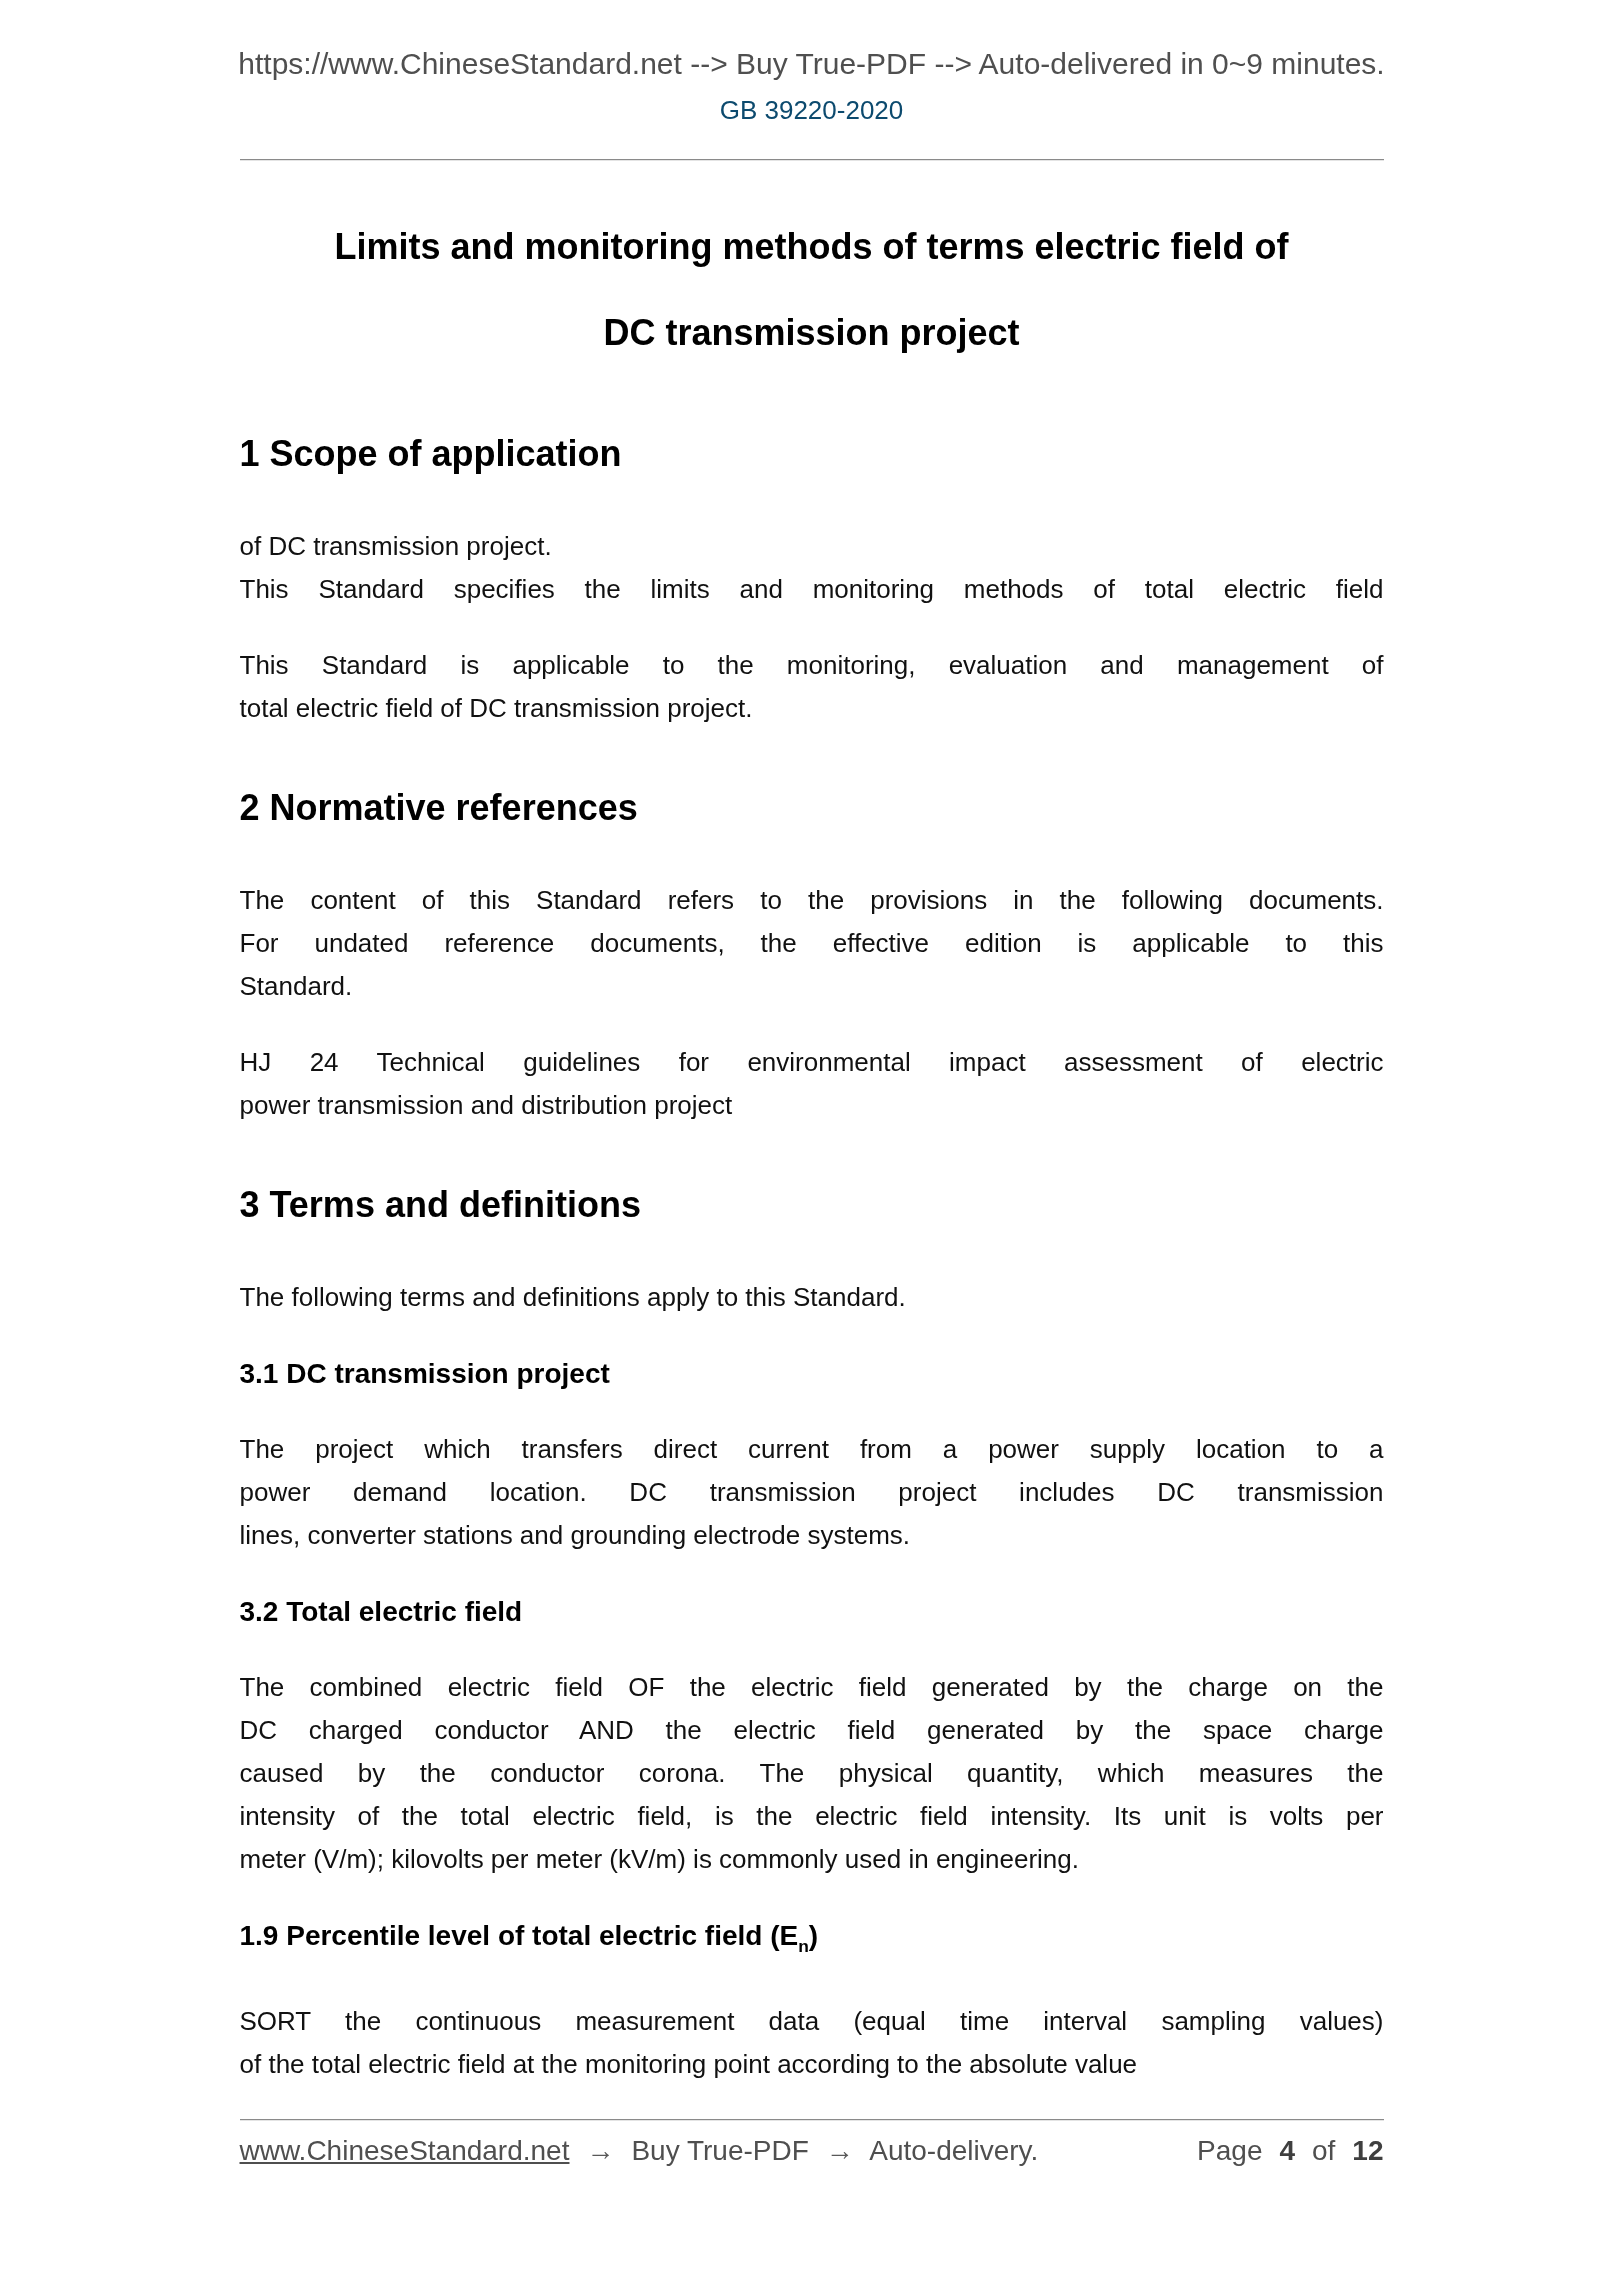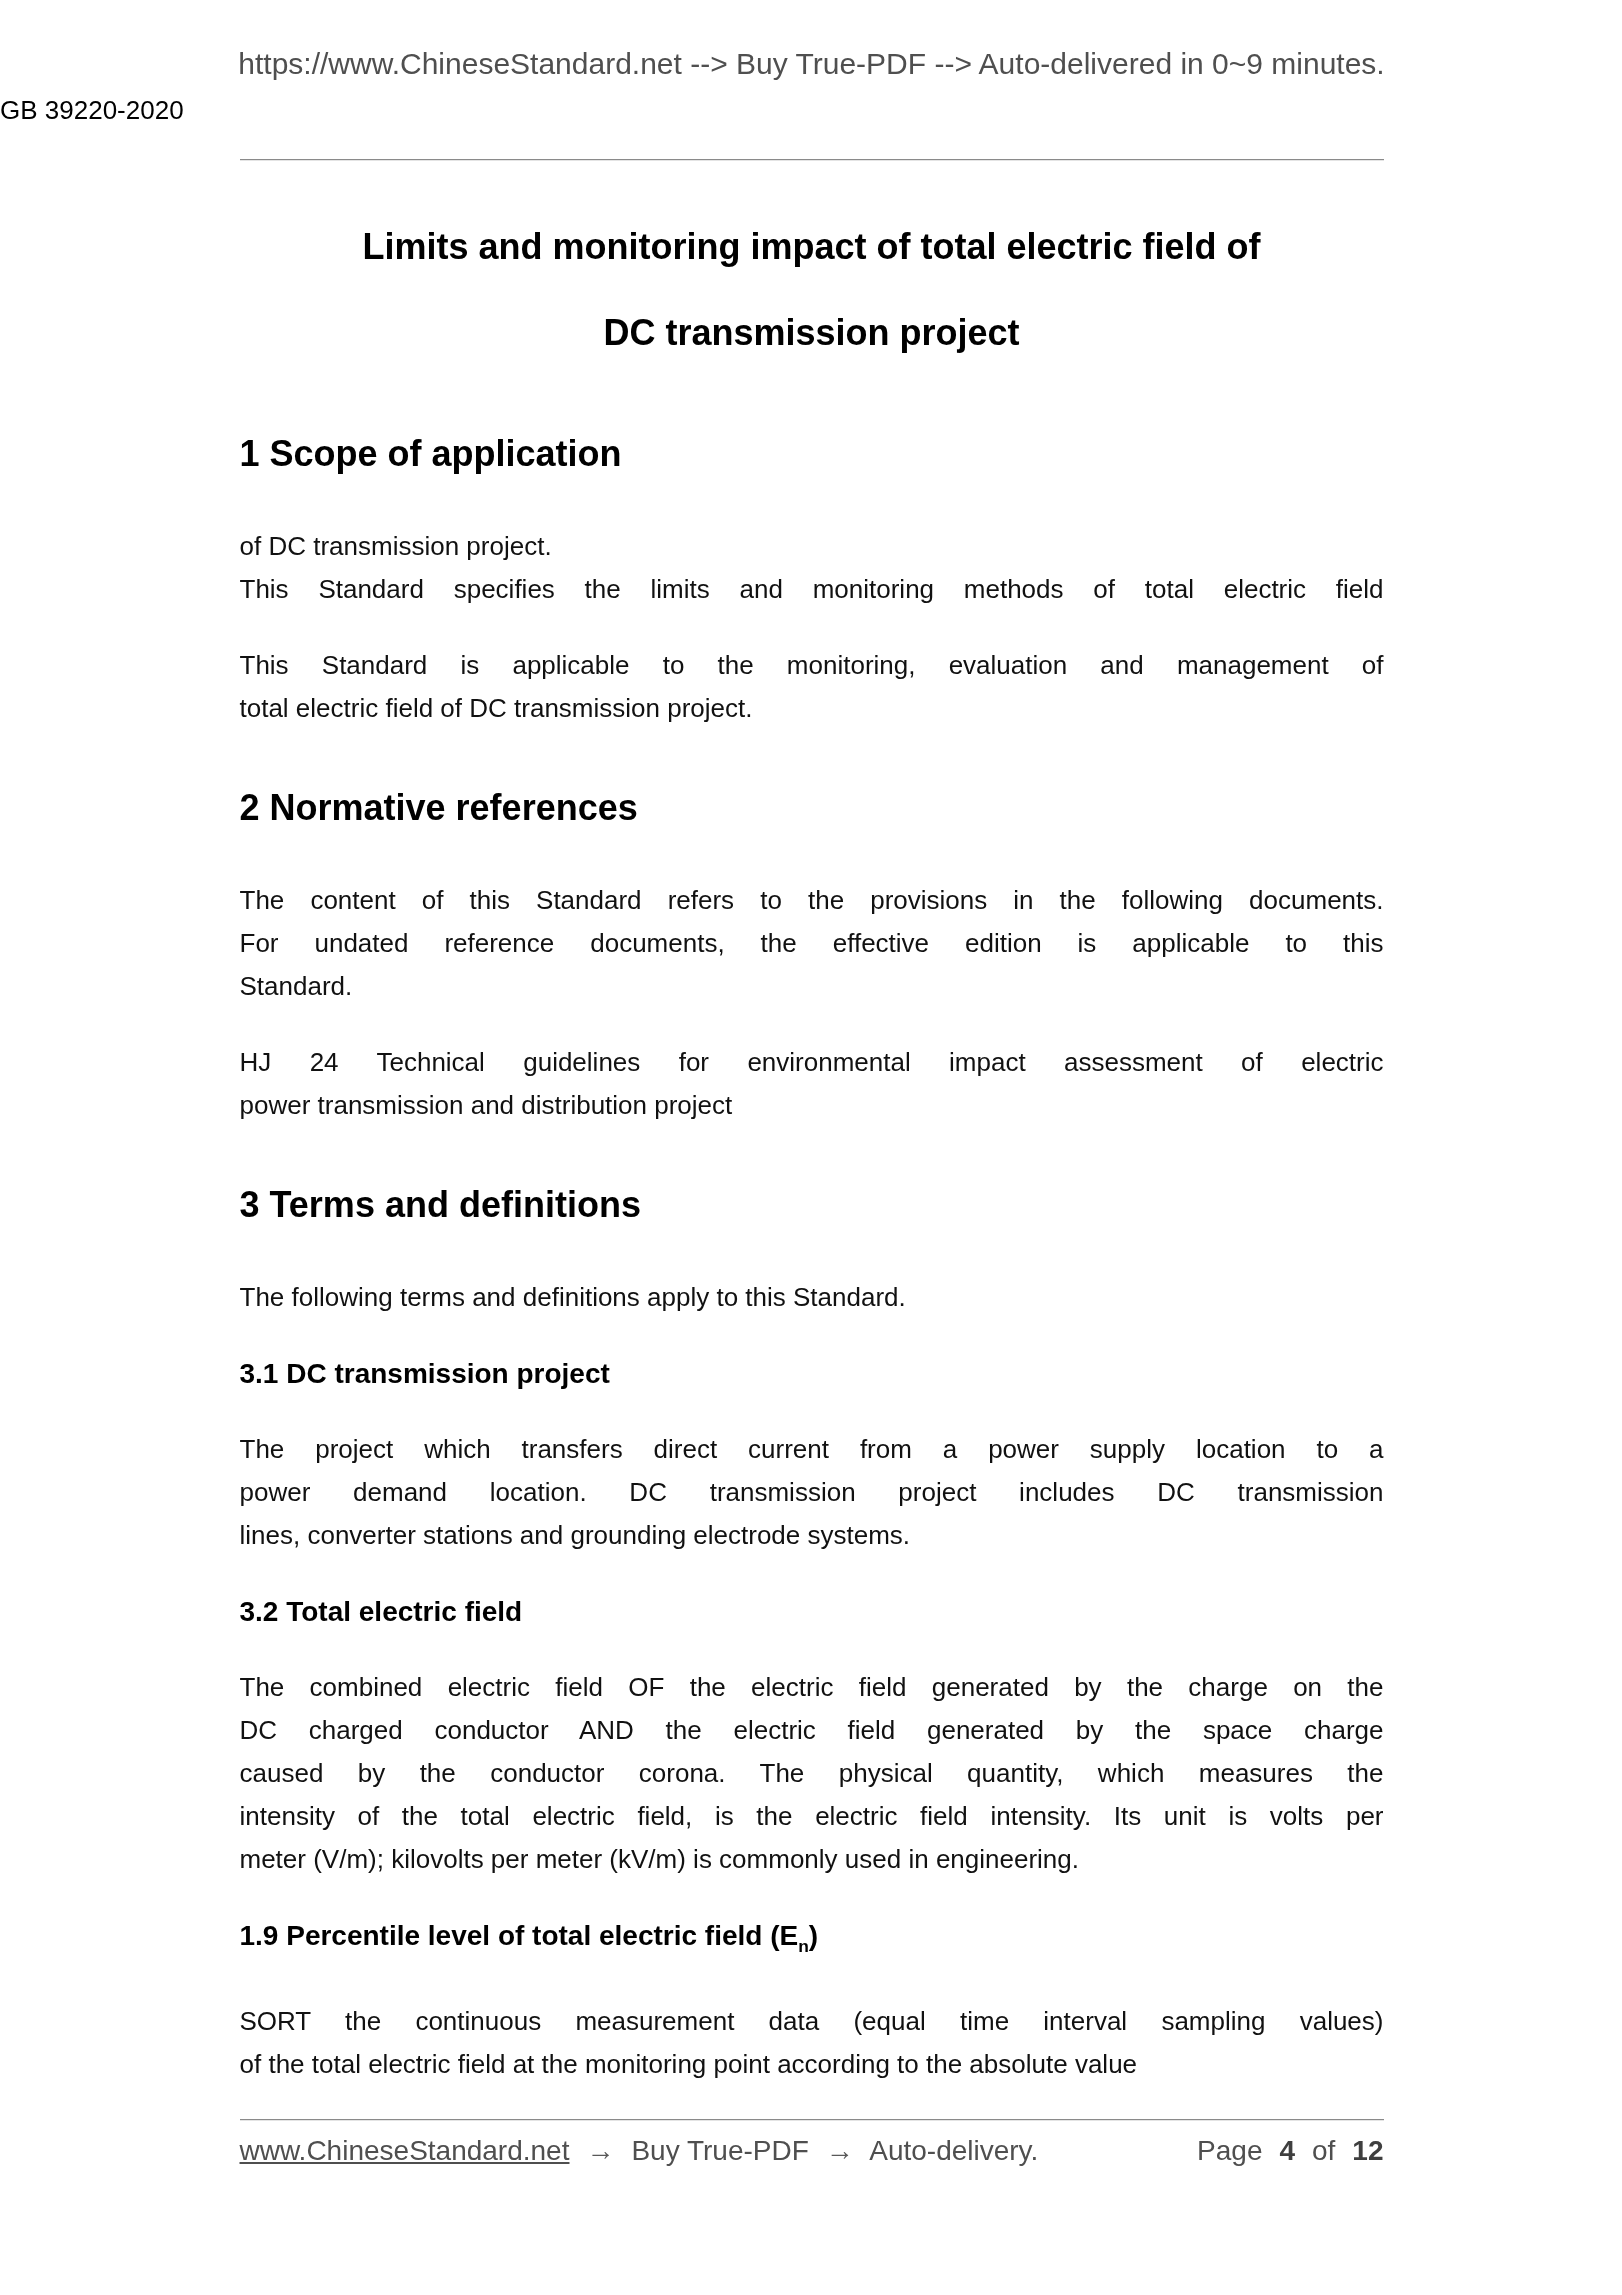--- a/index.html
+++ b/index.html
@@ -15,23 +15,24 @@
   
   .header-line1 {
     padding-top: 45px;
     text-align: center;
     font-size: 30px;
     line-height: 37px;
     color: #4f4f4f;
   }
   .doc-code {
     margin-top: 11.7px;
+    text-align: center;
     font-size: 26px;
     line-height: 32px;
-    color: #000000;
+    color: #0c4a6e;
   }
   .rule {
     width: 1144px;
     margin: 0 auto;
     height: 0;
     border: 0;
     border-top: 1.7px solid #8a8a8a;
     border-bottom: 0.8px solid #e4e4e4;
   }
   .rule.top { margin-top: 33px; }
@@ -95,21 +96,21 @@
 
   <div class="header">
     <div class="header-line1">https://www.ChineseStandard.net --&gt; Buy True-PDF --&gt; Auto-delivered in 0~9 minutes.</div>
     <div class="doc-code">GB 39220-2020</div>
     <div class="rule top"></div>
   </div>
 
   <div class="content">
 
     <div class="doc-title">
-      <div class="tline">Limits and monitoring impact of total electric field of</div>
+      <div class="tline">Limits and monitoring methods of terms electric field of</div>
       <div class="tline">DC transmission project</div>
     </div>
 
     <div class="h-major">1 Scope of application</div>
     <div class="para">
         <div class="line last">of DC transmission project.</div>
         <div class="line">This Standard specifies the limits and monitoring methods of total electric field</div>
       </div>
     <div class="para">
         <div class="line">This Standard is applicable to the monitoring, evaluation and management of</div>

